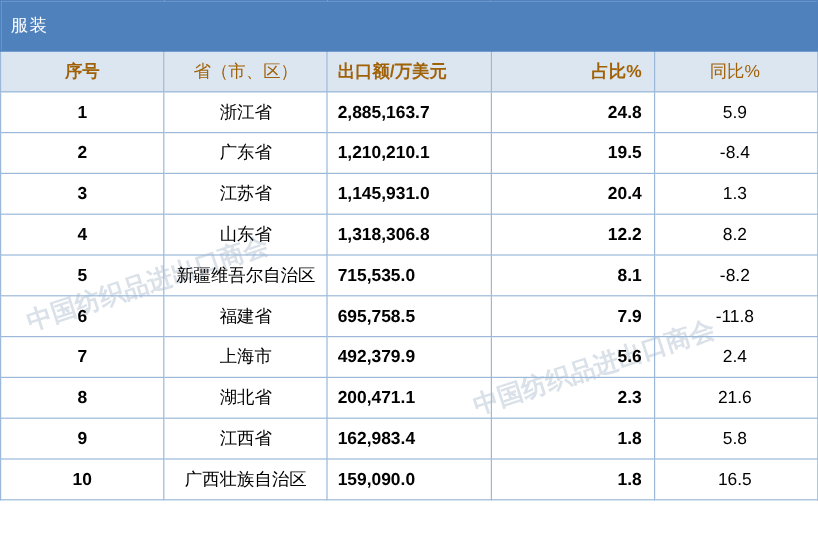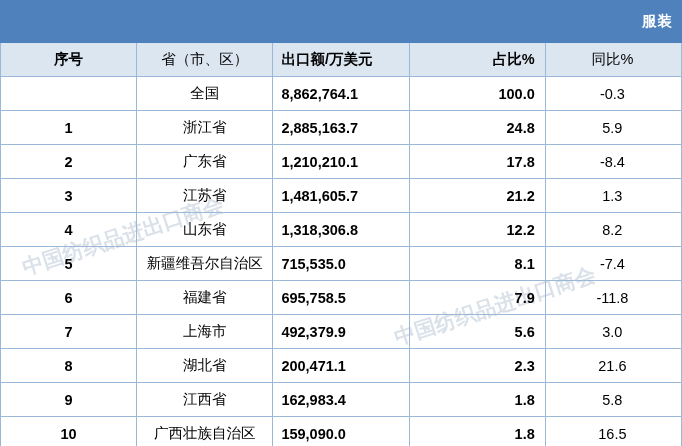--- a/index.html
+++ b/index.html
@@ -30,32 +30,32 @@
     border: 1px solid #9bb8d8;
     height: 34px;
     padding: 0 8px;
     font-size: 14.5px;
     box-sizing: border-box;
     background: transparent;
   }
   .title-cell {
     background: #4f81bd !important;
     color: #ffffff;
-    font-weight: bold;
+    font-weight: normal;
     font-size: 17px;
-    text-align: right;
+    text-align: left;
     height: 42px !important;
     border: 1px solid #4f81bd !important;
     letter-spacing: 1px;
   }
   .hdr {
     background: #dce6f1 !important;
     font-weight: bold;
     text-align: center;
-    color: #000000;
+    color: #a16207;
     font-size: 14.5px;
   }
   .c-idx { width: 82px; text-align: center; font-weight: bold; }
   .c-prov { width: 150px; text-align: center; font-weight: normal; }
   .c-val { width: 170px; text-align: left; font-weight: bold; padding-right: 10px !important; }
   .c-share { width: 140px; text-align: right; font-weight: bold; padding-right: 10px !important; margin-left: 28px; }
   .c-yoy { width: 140px; text-align: center; font-weight: normal; padding-right: 10px !important; }
 
   
   .watermark-layer {
@@ -95,74 +95,67 @@
       </tr>
       <tr>
         <th class="hdr c-idx">序号</th>
         <th class="hdr c-prov">省（市、区）</th>
         <th class="hdr c-val">出口额/万美元</th>
         <th class="hdr c-share">占比%</th>
         <th class="hdr c-yoy">同比%</th>
       </tr>
 
       <tr>
-        <td class="c-idx"></td>
-        <td class="c-prov">全国</td>
-        <td class="c-val">8,862,764.1</td>
-        <td class="c-share">100.0</td>
-        <td class="c-yoy">-0.3</td>
-      </tr>
-      <tr>
         <td class="c-idx">1</td>
         <td class="c-prov">浙江省</td>
         <td class="c-val">2,885,163.7</td>
         <td class="c-share">24.8</td>
         <td class="c-yoy">5.9</td>
       </tr>
       <tr>
         <td class="c-idx">2</td>
         <td class="c-prov">广东省</td>
         <td class="c-val">1,210,210.1</td>
-        <td class="c-share">17.8</td>
+        <td class="c-share">19.5</td>
         <td class="c-yoy">-8.4</td>
       </tr>
       <tr>
         <td class="c-idx">3</td>
         <td class="c-prov">江苏省</td>
-        <td class="c-val">1,481,605.7</td>
-        <td class="c-share">21.2</td>
+        <td class="c-val">1,145,931.0</td>
+        <td class="c-share">20.4</td>
         <td class="c-yoy">1.3</td>
       </tr>
       <tr>
         <td class="c-idx">4</td>
         <td class="c-prov">山东省</td>
         <td class="c-val">1,318,306.8</td>
         <td class="c-share">12.2</td>
         <td class="c-yoy">8.2</td>
       </tr>
       <tr>
         <td class="c-idx">5</td>
         <td class="c-prov">新疆维吾尔自治区</td>
         <td class="c-val">715,535.0</td>
         <td class="c-share">8.1</td>
-        <td class="c-yoy">-7.4</td>
+        <td class="c-yoy">-8.2</td>
       </tr>
       <tr>
         <td class="c-idx">6</td>
         <td class="c-prov">福建省</td>
         <td class="c-val">695,758.5</td>
         <td class="c-share">7.9</td>
         <td class="c-yoy">-11.8</td>
       </tr>
       <tr>
         <td class="c-idx">7</td>
         <td class="c-prov">上海市</td>
         <td class="c-val">492,379.9</td>
         <td class="c-share">5.6</td>
-        <td class="c-yoy">3.0</td>
+        <td class="c-yoy">2.4</td>
       </tr>
       <tr>
         <td class="c-idx">8</td>
         <td class="c-prov">湖北省</td>
         <td class="c-val">200,471.1</td>
         <td class="c-share">2.3</td>
         <td class="c-yoy">21.6</td>
       </tr>
       <tr>
         <td class="c-idx">9</td>

